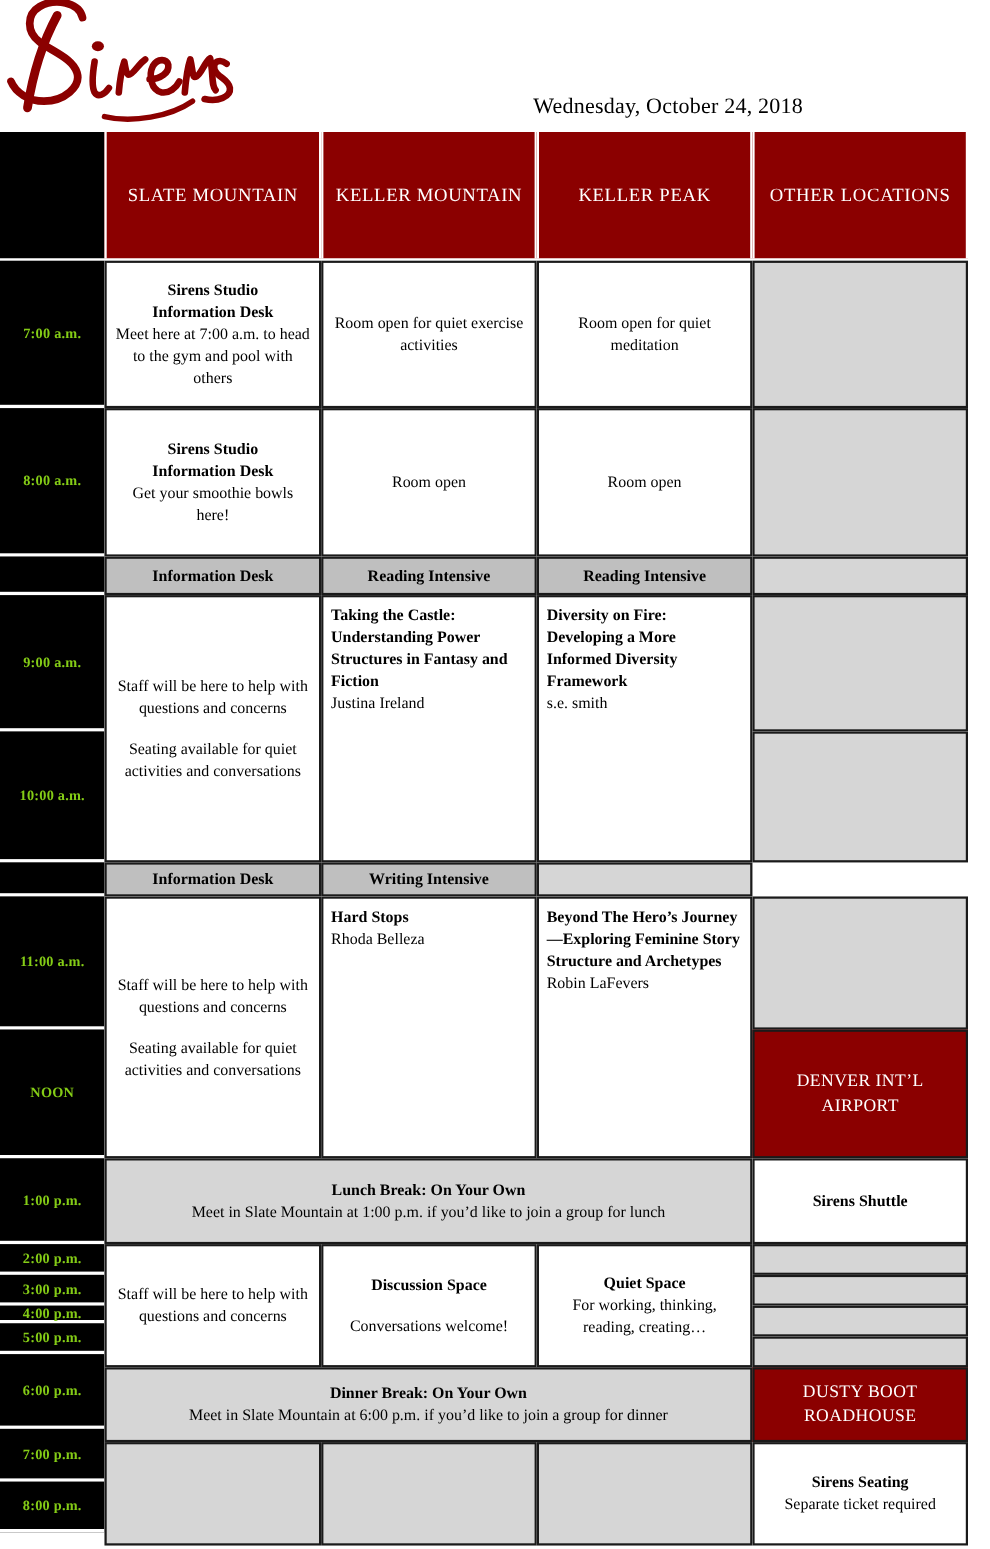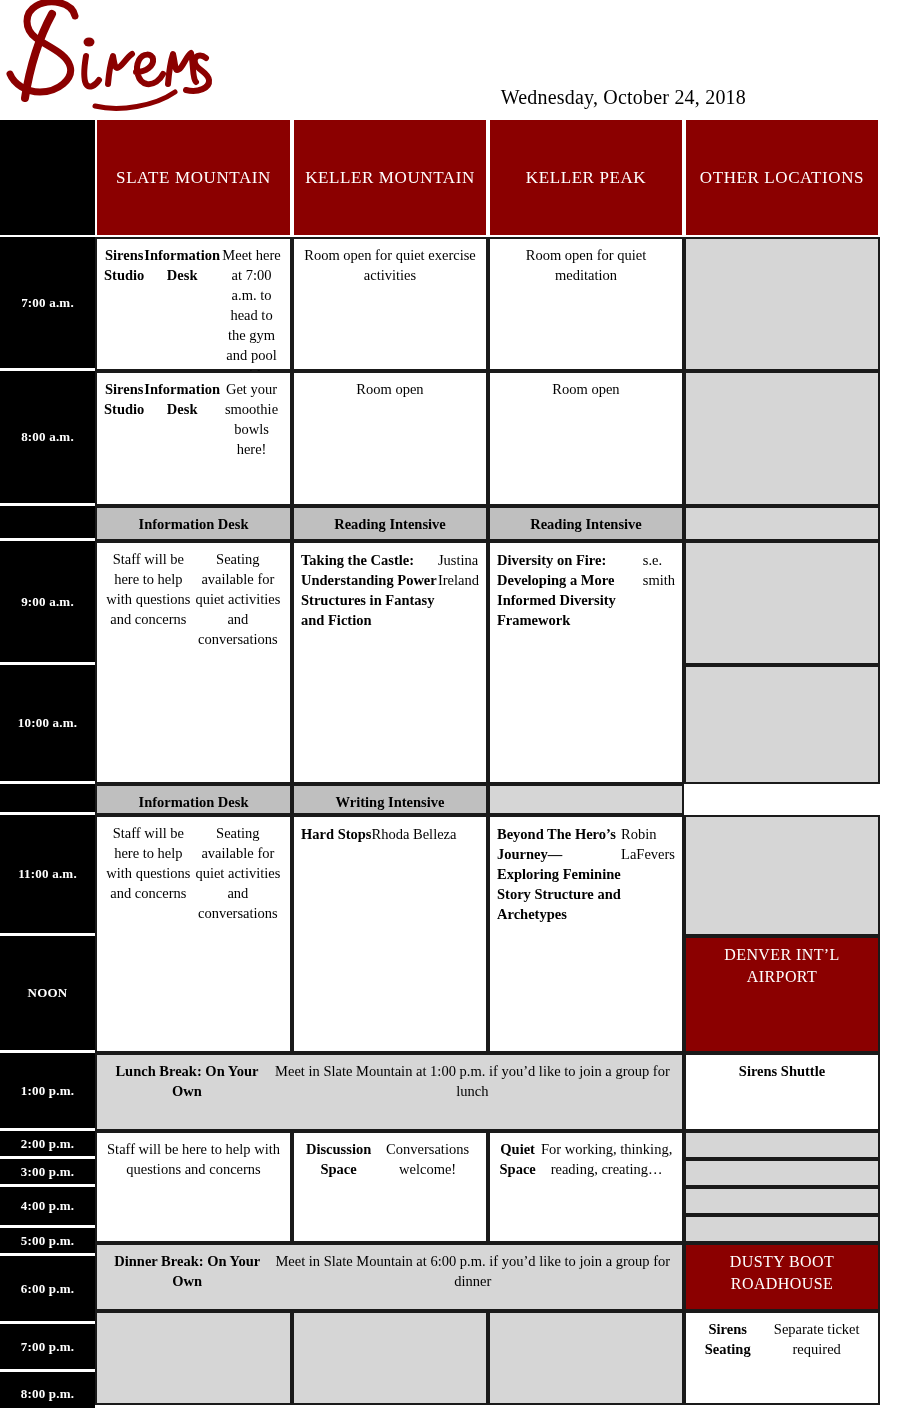--- a/index.html
+++ b/index.html
@@ -14,21 +14,20 @@
     font-family: "Liberation Serif", "DejaVu Serif", serif;
     color: #000000;
     overflow: hidden;
   }
 
   
   #masthead {
     position: relative;
     height: 120px;
     width: 752px;
-    padding-left: 16px;
   }
   #logo-wrap {
     position: absolute;
     left: 0px;
     top: -4px;
     width: 250px;
     height: 122px;
   }
   #logo-wrap svg { display: block; }
   #date-line {
@@ -99,42 +98,42 @@
   #cols-area {
     width: 785px;
     flex: 0 0 785px;
     position: relative;
   }
 
   
   .tcell {
     box-sizing: border-box;
     background: #000000;
-    color: #ffffff;
+    color: #84cc16;
     font-size: 13px;
     font-weight: bold;
     display: flex;
     align-items: center;
     justify-content: center;
     border-bottom: 3px solid #ffffff;
     letter-spacing: 0.2px;
   }
   .tcell.blank { color: transparent; }
 
   
   .ccell {
     box-sizing: border-box;
     border: 2px solid #1a1a1a;
     background: #ffffff;
     font-size: 14.5px;
     line-height: 1.38;
     text-align: center;
     padding: 6px 7px;
     display: flex;
-    flex-direction: row;
+    flex-direction: column;
     justify-content: center;
   }
   .ccell.top { justify-content: flex-start; text-align: left; padding-top: 7px; }
   .ccell.gray { background: #d6d6d6; }
   .ccell.red  { background: #8b0000; color: #ffffff; font-size: 16px; letter-spacing: .4px; }
   .sub-hdr {
     background: #bfbfbf;
     font-weight: bold;
     font-size: 14.5px;
     text-align: center;
@@ -202,21 +201,21 @@
       <div class="tcell" style="height:135px">8:00 a.m.</div>
       <div class="tcell blank" style="height:35px"></div>
       <div class="tcell" style="height:124px">9:00 a.m.</div>
       <div class="tcell" style="height:119px">10:00 a.m.</div>
       <div class="tcell blank" style="height:31px"></div>
       <div class="tcell" style="height:121px">11:00 a.m.</div>
       <div class="tcell" style="height:117px">NOON</div>
       <div class="tcell" style="height:78px">1:00 p.m.</div>
       <div class="tcell" style="height:28px">2:00 p.m.</div>
       <div class="tcell" style="height:28px">3:00 p.m.</div>
-      <div class="tcell" style="height:41px">4:00 p.m.</div>
+      <div class="tcell" style="height:16px">4:00 p.m.</div>
       <div class="tcell" style="height:28px">5:00 p.m.</div>
       <div class="tcell" style="height:68px">6:00 p.m.</div>
       <div class="tcell" style="height:48px">7:00 p.m.</div>
       <div class="tcell" style="height:46px">8:00 p.m.</div>
     </div>
 
     <div id="cols-area">
 
       <div class="col-strip">
         <div class="ccell c-slate" style="height:134px">

